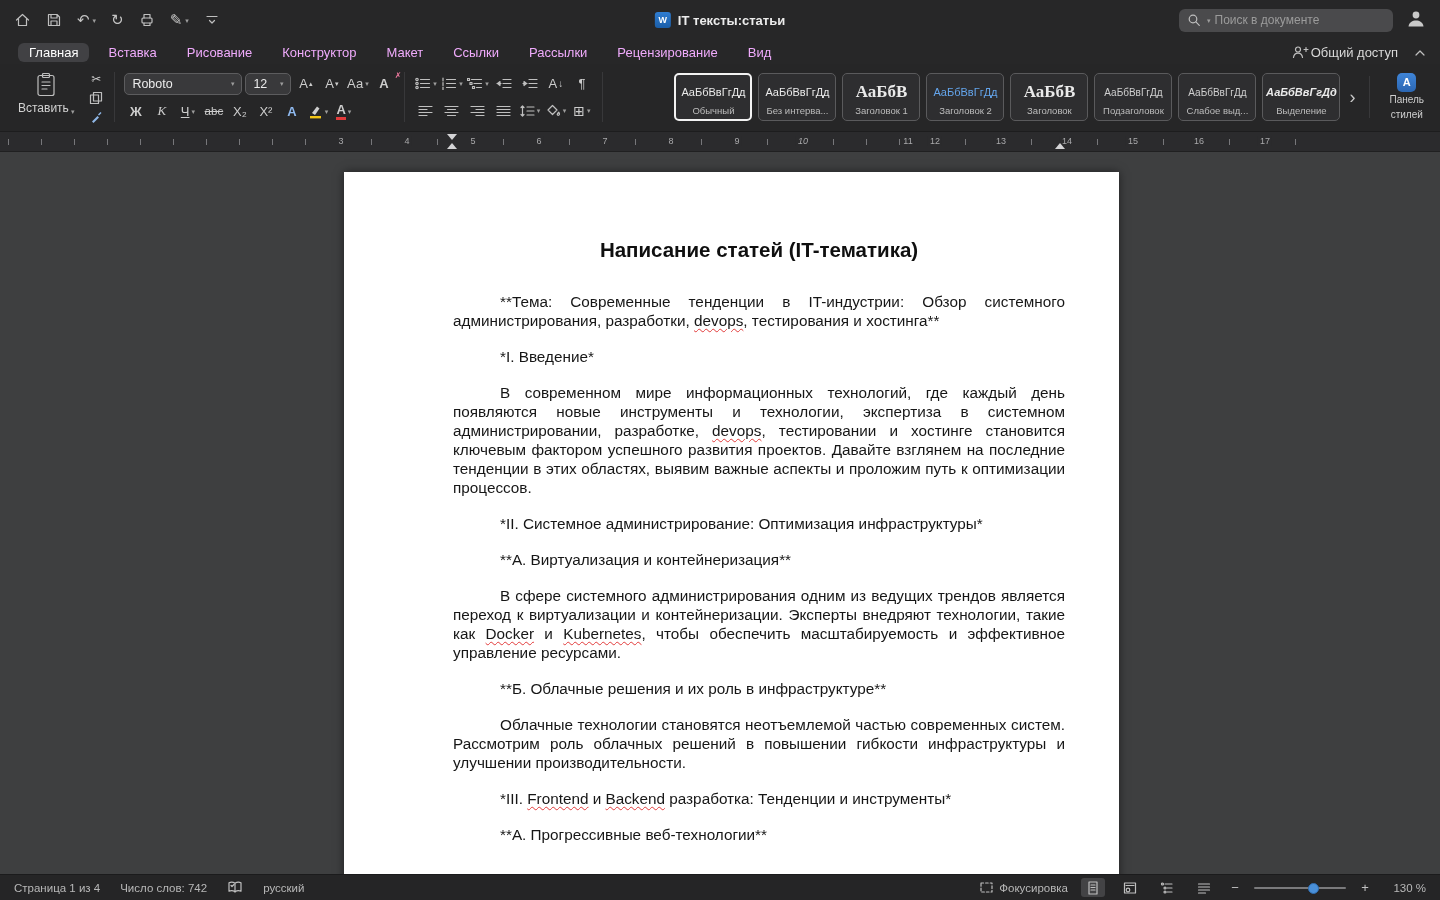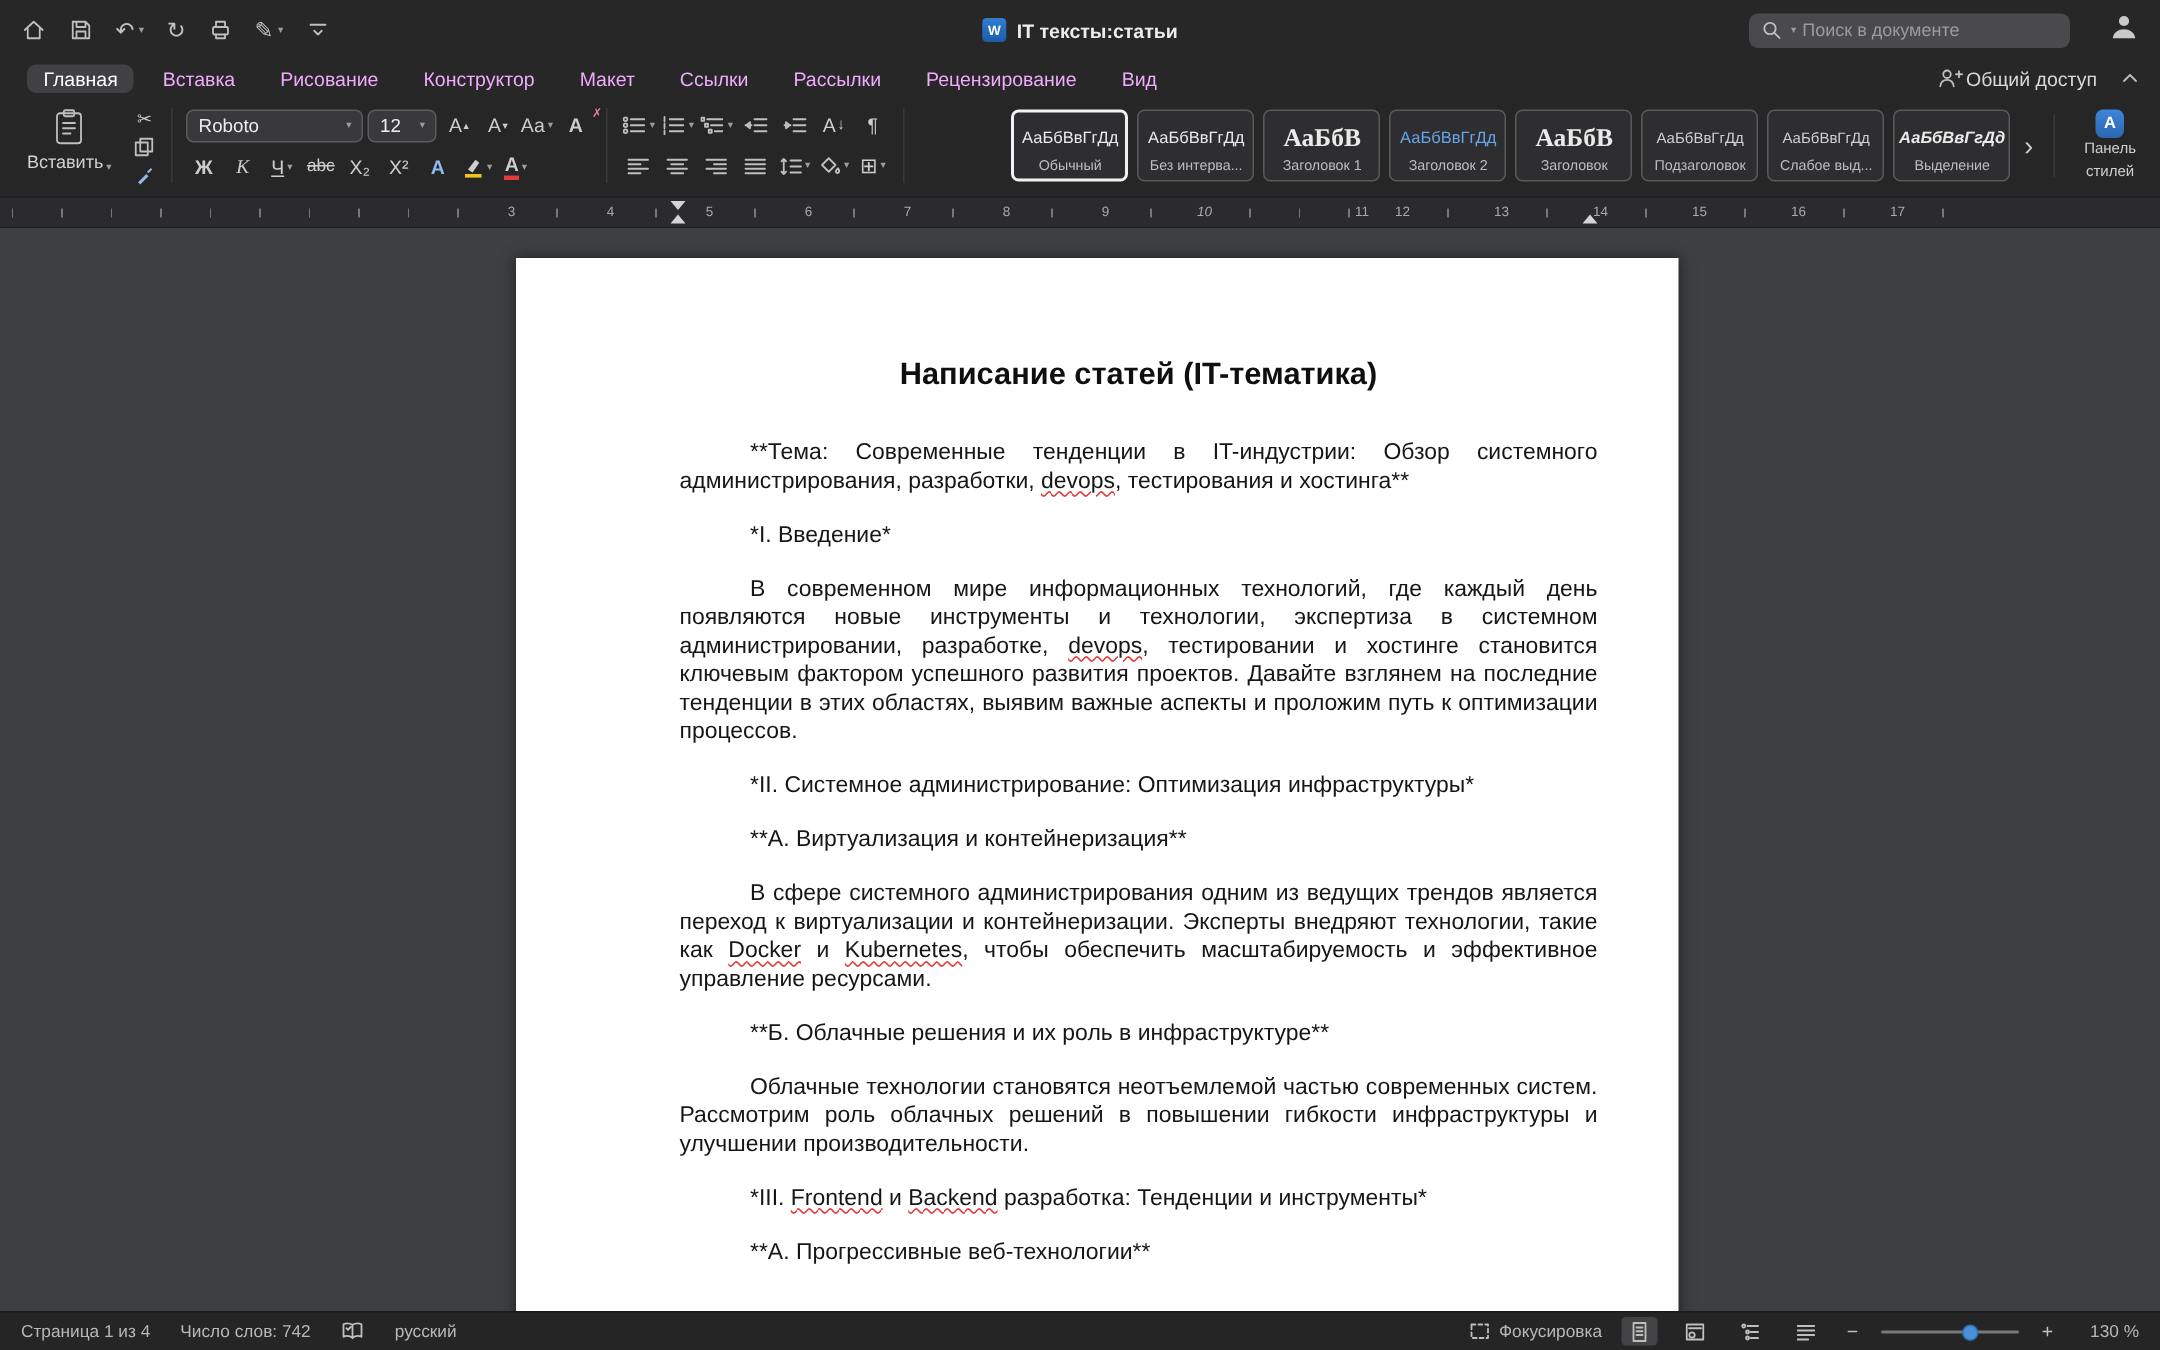--- a/index.html
+++ b/index.html
@@ -12,21 +12,21 @@
   svg .dot { fill:#bfbfbf; stroke:none; }
   .caret { font-size:7px; color:#9d9d9d; line-height:1; margin-left:2px; }
 
   
   .titlebar { height:40px; background:#272728; display:flex; align-items:center; padding:0 14px; position:relative; }
   .tb-left { display:flex; align-items:center; gap:15px; }
   .tbi { display:flex; align-items:center; gap:1px; color:#c3c3c3; font-size:15px; cursor:default; }
   .tb-center { position:absolute; left:50%; transform:translateX(-50%); display:flex; align-items:center; gap:7px; }
   .word-icon { width:16px; height:16px; border-radius:3px; background:linear-gradient(#2f7dd2,#1b5ea8); color:#fff; font-size:9px; font-weight:700; display:flex; align-items:center; justify-content:center; }
   .tb-title { font-size:13px; font-weight:700; color:#ececec; }
-  .tb-right { margin-left:auto; display:flex; align-items:center; gap:26px; }
+  .tb-right { margin-left:auto; display:flex; align-items:center; gap:13px; }
   .searchbox { width:214px; height:23px; background:#4a4a4c; border-radius:6px; display:flex; align-items:center; padding:0 8px; gap:4px; }
   .searchbox input { flex:1; background:transparent; border:none; outline:none; color:#d6d6d6; font-size:12px; font-family:inherit; }
   .searchbox input::placeholder { color:#9b9b9b; }
   .avatar svg .dot { fill:#c9c9c9; }
 
   
   .tabbar { height:24px; background:#272728; display:flex; align-items:center; padding:0 14px 0 18px; }
   .tabs { display:flex; align-items:center; gap:8px; }
   .tab { font-size:13px; color:#f0abfc; padding:2px 11px; border-radius:6px; cursor:default; white-space:nowrap; }
   .tab.active { background:#414144; color:#ffffff; }

